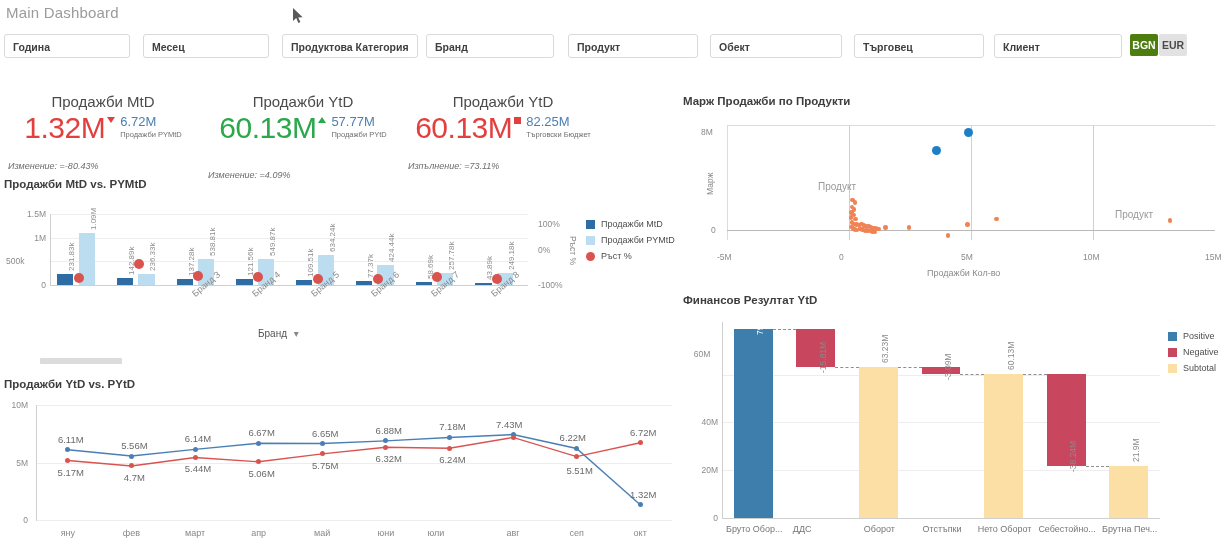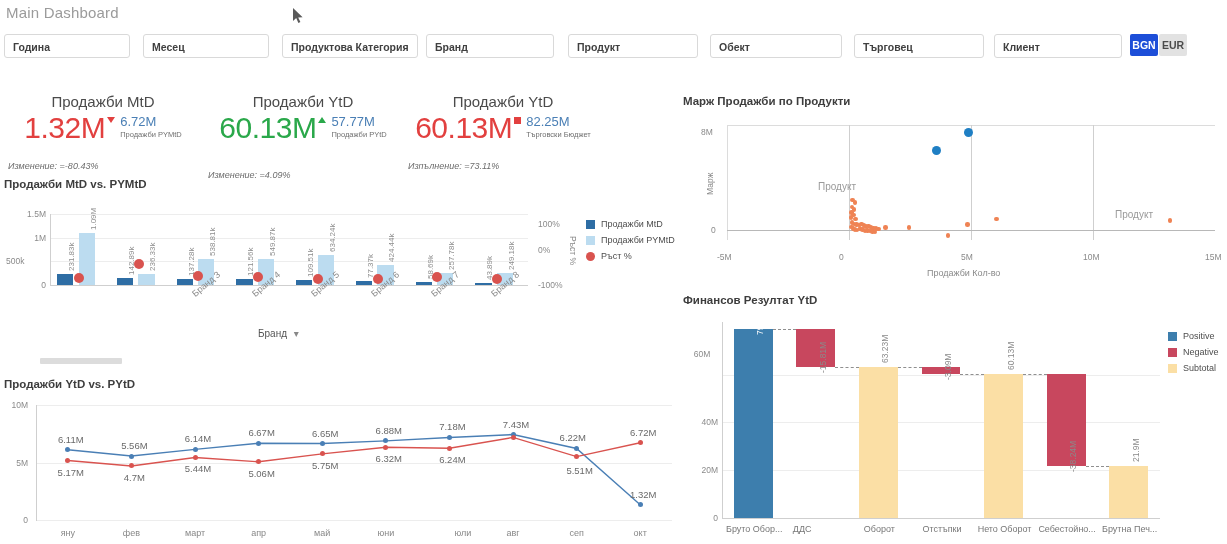--- a/index.html
+++ b/index.html
@@ -30,21 +30,21 @@
     position:absolute; left:0; bottom:-3px; height:3px; width:100%;
     background:#efefef;
   }
   .filt .sbthumb{ position:absolute; bottom:-3px; height:3px; background:#b3b3b3; }
 
   .cur{
     position:absolute; top:0; height:22px; width:28px;
     font-size:10.5px; font-weight:bold; text-align:center; line-height:22px;
     border-radius:2px;
   }
-  .cur.on{ background:#1d4ed8; color:#fff; }
+  .cur.on{ background:#4d7c0f; color:#fff; }
   .cur.off{ background:#e2e2e2; color:#4c4c4c; }
 
   
   .kpi{ position:absolute; text-align:center; }
   .kpi .klabel{ font-size:15px; color:#4b4b4b; font-weight:400; }
   .kpi .krow{ display:flex; align-items:flex-start; justify-content:center; margin-top:2px; }
   .kpi .kbig{ font-size:30px; line-height:32px; letter-spacing:-.5px; }
   .kpi .kside{ margin-left:3px; text-align:left; padding-top:3px; }
   .kpi .ksec{ font-size:13px; color:#4a7fb5; line-height:13px; }
   .kpi .ksub{ font-size:7.5px; color:#6f6f6f; margin-top:2px; }
@@ -274,21 +274,21 @@
       <div class="llab" style="left:178px;top:433.39px;width:40px;text-align:center;">6.14M</div>
       <div class="lpt b" style="left:256.1px;top:440.795px;"></div>
       <div class="llab" style="left:241.60000000000002px;top:427.295px;width:40px;text-align:center;">6.67M</div>
       <div class="lpt b" style="left:319.7px;top:441.025px;"></div>
       <div class="llab" style="left:305.2px;top:427.525px;width:40px;text-align:center;">6.65M</div>
       <div class="lpt b" style="left:383.3px;top:438.38px;"></div>
       <div class="llab" style="left:368.8px;top:424.88px;width:40px;text-align:center;">6.88M</div>
       <div class="lpt b" style="left:446.90000000000003px;top:434.93px;"></div>
       <div class="llab" style="left:432.40000000000003px;top:421.43px;width:40px;text-align:center;">7.18M</div>
       <div class="lpt b" style="left:510.5px;top:432.055px;"></div>
-      <div class="llab" style="left:496px;top:418.555px;width:40px;text-align:center;">7.43M</div>
+      <div class="llab" style="left:496px;top:418.555px;width:40px;text-align:left;">7.43M</div>
       <div class="lpt b" style="left:574.1px;top:445.97px;"></div>
       <div class="llab" style="left:559.6px;top:432.47px;width:40px;text-align:left;">6.22M</div>
       <div class="lpt b" style="left:637.6999999999999px;top:502.32px;"></div>
       <div class="llab" style="left:623.1999999999999px;top:488.82px;width:40px;text-align:center;">1.32M</div>
       <div class="lpt r" style="left:65.3px;top:458.045px;"></div>
       <div class="llab" style="left:50.8px;top:466.545px;width:40px;text-align:center;">5.17M</div>
       <div class="lpt r" style="left:128.9px;top:463.45px;"></div>
       <div class="llab" style="left:114.4px;top:471.95px;width:40px;text-align:center;">4.7M</div>
       <div class="lpt r" style="left:192.5px;top:454.94px;"></div>
       <div class="llab" style="left:178px;top:463.44px;width:40px;text-align:center;">5.44M</div>
@@ -304,21 +304,21 @@
       <div class="lpt r" style="left:574.1px;top:454.135px;"></div>
       <div class="llab" style="left:559.6px;top:464.635px;width:40px;text-align:center;">5.51M</div>
       <div class="lpt r" style="left:637.6999999999999px;top:440.22px;"></div>
       <div class="llab" style="left:623.1999999999999px;top:426.72px;width:40px;text-align:center;">6.72M</div>
       <div class="lxlab" style="left:45.8px;top:528px;width:44px;text-align:center;">яну</div>
       <div class="lxlab" style="left:109.4px;top:528px;width:44px;text-align:center;">фев</div>
       <div class="lxlab" style="left:173px;top:528px;width:44px;text-align:center;">март</div>
       <div class="lxlab" style="left:236.60000000000002px;top:528px;width:44px;text-align:center;">апр</div>
       <div class="lxlab" style="left:300.2px;top:528px;width:44px;text-align:center;">май</div>
       <div class="lxlab" style="left:363.8px;top:528px;width:44px;text-align:center;">юни</div>
-      <div class="lxlab" style="left:427.40000000000003px;top:528px;width:44px;text-align:right;">юли</div>
+      <div class="lxlab" style="left:427.40000000000003px;top:528px;width:44px;text-align:left;">юли</div>
       <div class="lxlab" style="left:491px;top:528px;width:44px;text-align:center;">авг</div>
       <div class="lxlab" style="left:554.6px;top:528px;width:44px;text-align:center;">сеп</div>
       <div class="lxlab" style="left:618.1999999999999px;top:528px;width:44px;text-align:center;">окт</div>
     </div>
 
   <div class="ptitle" style="left:683px; top:95px;">Марж Продажби по Продукти</div>
   <div id="scatter-host">
       <div class="axline" style="left:727px;top:125px;width:488px;height:1px;background:#dcdcdc;"></div>
       <div class="axline" style="left:727px;top:125px;width:1px;height:115px;background:#dcdcdc;"></div>
       <div class="axline" style="left:849px;top:125px;width:1px;height:115px;background:#cfcfcf;"></div>

